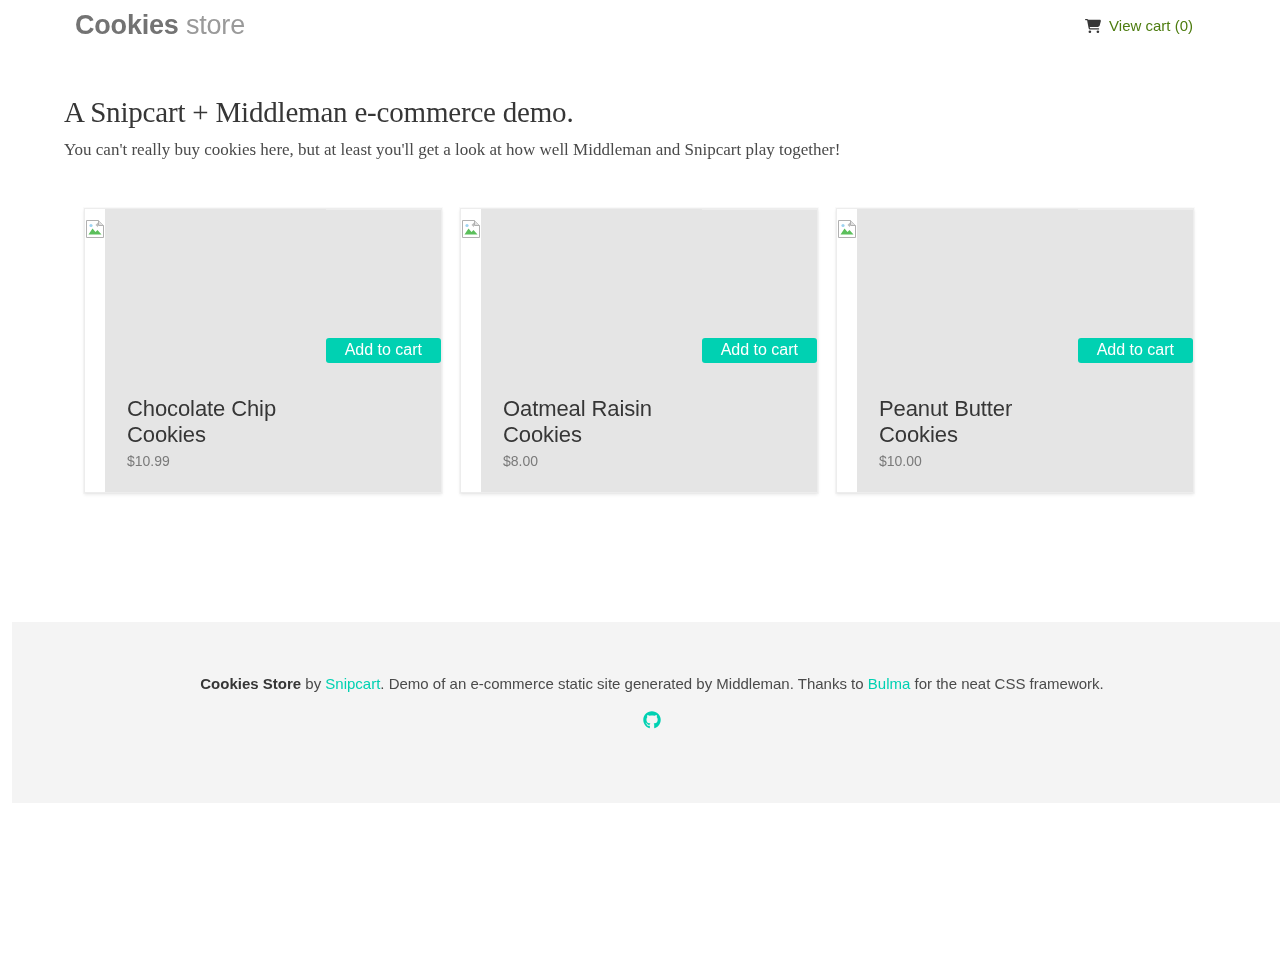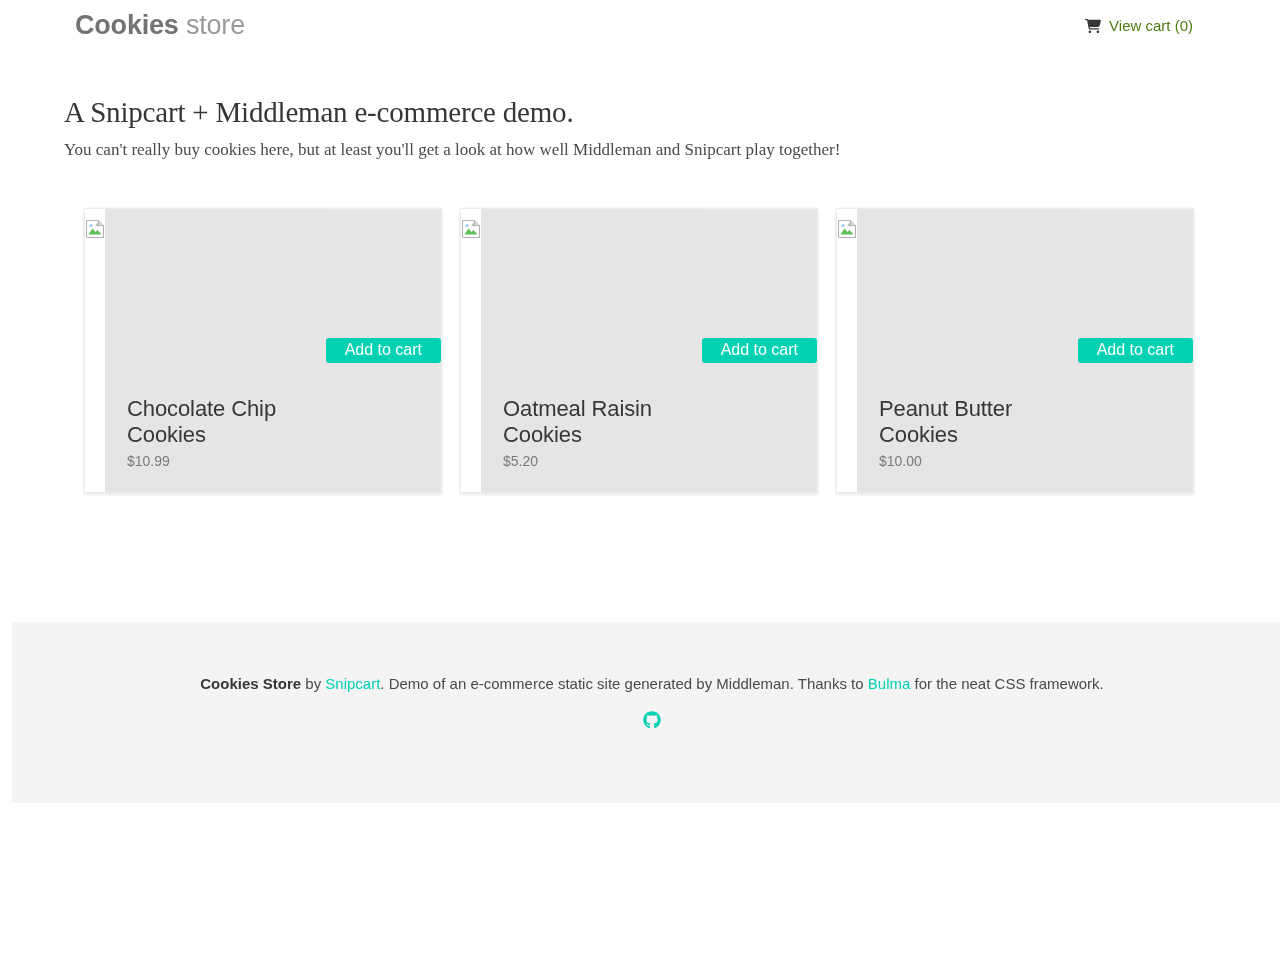--- a/index.html
+++ b/index.html
@@ -235,21 +235,21 @@
       <svg class="broken-image" viewBox="0 0 20 20" aria-hidden="true">
         <path d="M1.5 1.5 L13.5 1.5 L18.5 6.5 L18.5 18.5 L1.5 18.5 Z" fill="#ffffff" stroke="#b0b0b0" stroke-width="1"></path>
         <path d="M13.5 1.5 L13.5 6.5 L18.5 6.5" fill="#e0e0e0" stroke="#b0b0b0" stroke-width="1"></path>
         <path d="M3.5 15.5 L7.5 9.5 L10.5 13 L12.5 11 L16.5 15.5 Z" fill="#5bbf5b"></path>
         <circle cx="6" cy="6.5" r="1.6" fill="#9ed2f0"></circle>
         <path d="M10.5 6 L13 3.6 L13 8.2 Z" fill="#bdbdbd"></path>
       </svg>
     </div>
     <div class="card-body">
       <h3 class="product-title">Oatmeal Raisin Cookies</h3>
-      <p class="product-price">$5.20</p>
+      <p class="product-price">$8.00</p>
     </div>
     <div class="card-footer">
       <button class="btn-primary">Add to cart</button>
     </div>
   </article>
 
   <article class="card">
     <div class="card-image">
       <svg class="broken-image" viewBox="0 0 20 20" aria-hidden="true">
         <path d="M1.5 1.5 L13.5 1.5 L18.5 6.5 L18.5 18.5 L1.5 18.5 Z" fill="#ffffff" stroke="#b0b0b0" stroke-width="1"></path>

